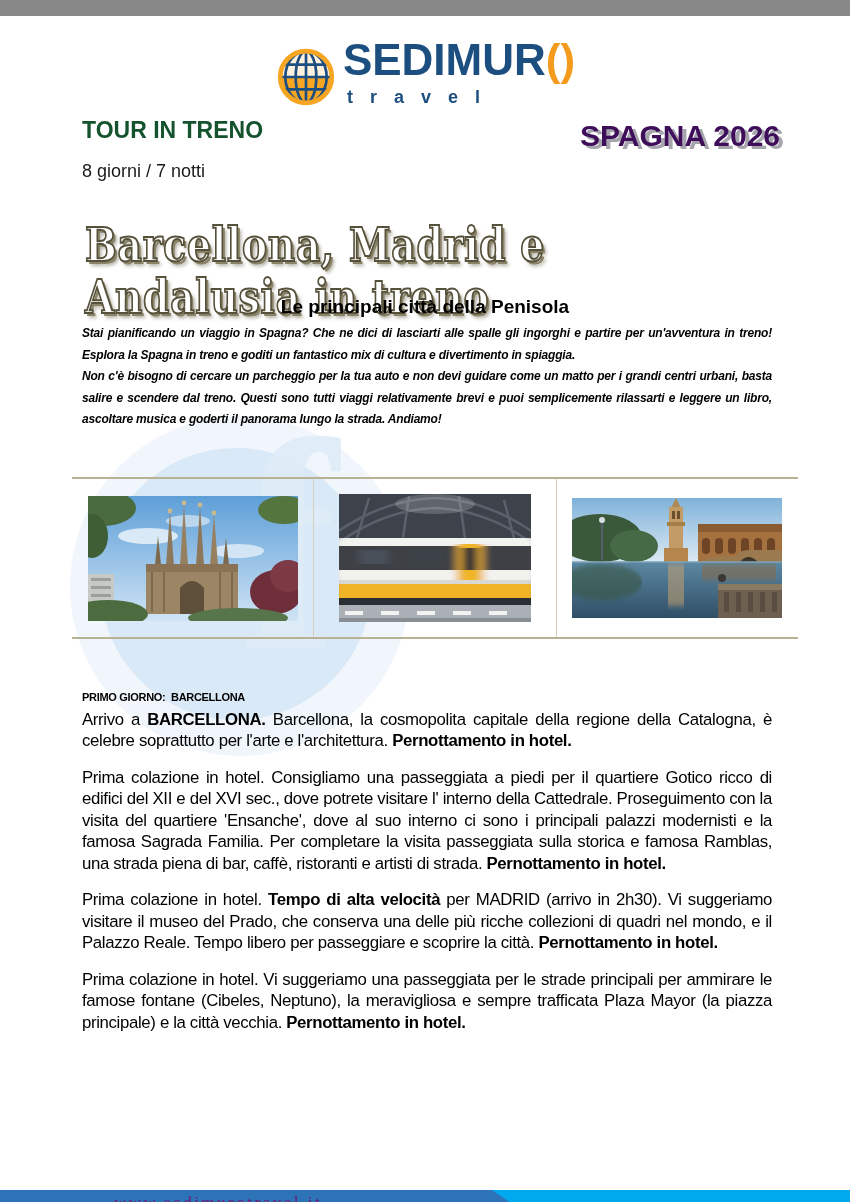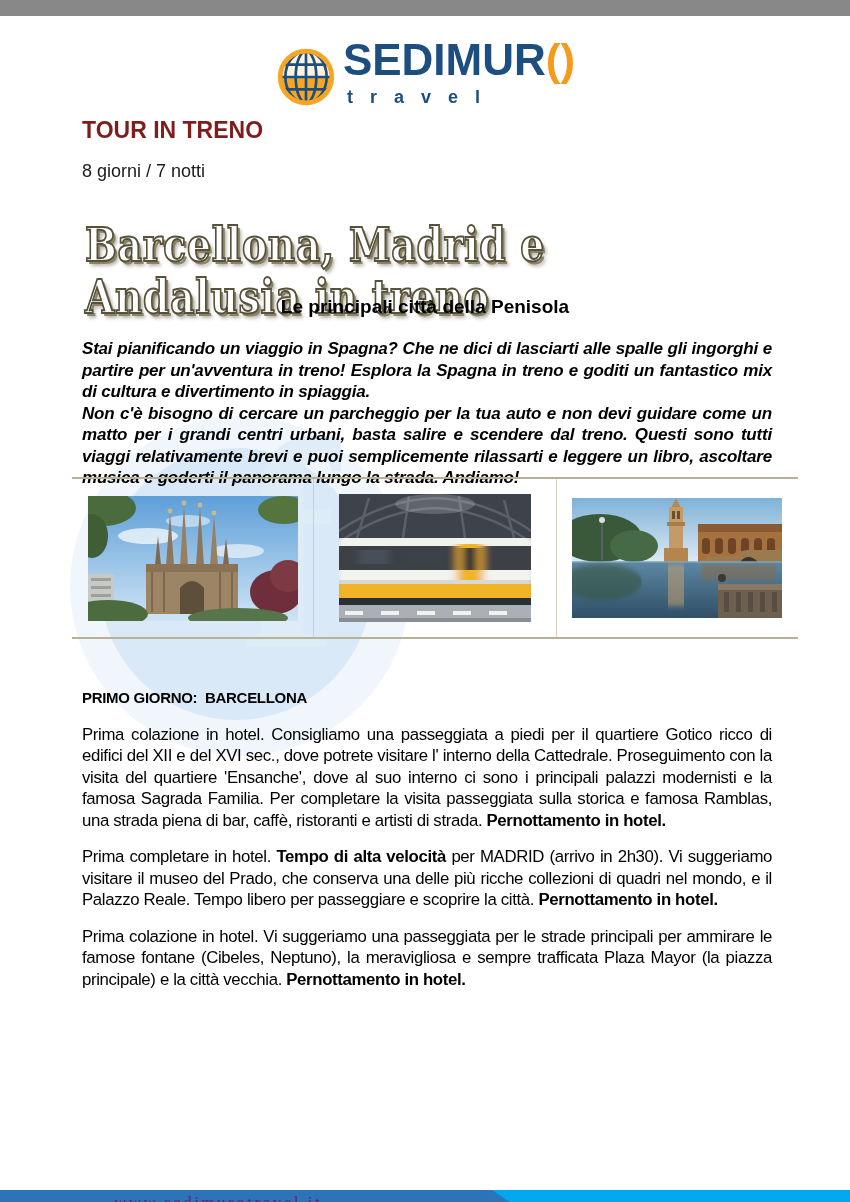--- a/index.html
+++ b/index.html
@@ -17,53 +17,53 @@
     font-weight:bold;font-size:300px;line-height:300px;color:rgba(222,236,248,0.95);}
   
   .logo{position:absolute;left:0;top:22px;width:850px;display:flex;justify-content:center;align-items:flex-start;}
   .logo-globe{width:62px;height:62px;margin-top:8px;margin-right:6px;}
   .logo-text{display:flex;flex-direction:column;align-items:flex-start;}
   .brand-line{font-size:44px;line-height:44px;font-weight:bold;color:#1d4e80;letter-spacing:0px;}
   .brand-o{color:#f49a1c;font-weight:bold;}
   .brand-sub{font-size:18px;line-height:27px;font-weight:bold;color:#1d4e80;
     letter-spacing:17px;margin-top:2px;margin-left:4px;}
   
-  .tour-type{position:absolute;left:82px;top:101px;font-size:23px;font-weight:bold;color:#7f1d1d;}
+  .tour-type{position:absolute;left:82px;top:101px;font-size:23px;font-weight:bold;color:#14532d;}
   .duration{position:absolute;left:82px;top:145px;font-size:18px;color:#1a1a1a;}
   .edition{position:absolute;left:560px;top:103px;width:240px;text-align:center;
     font-size:30px;font-weight:600;color:#3f0e5a;
     text-shadow:4px 3px 0 rgba(150,148,158,0.85);}
   
   .big-title{position:absolute;left:0;top:203px;width:850px;text-align:left;}
   .big-title span{
     display:inline-block;transform:scaleX(0.80);transform-origin:center;
     font-family:"DejaVu Serif","Liberation Serif",serif;font-weight:bold;
     font-size:47px;line-height:52px;color:#ffffff;letter-spacing:1px;
     -webkit-text-stroke:2px #56513a;
     text-shadow:3px 3px 0 #8a8368,5px 5px 4px rgba(90,85,60,0.45);}
   .subtitle{position:absolute;left:0;top:280px;width:850px;text-align:center;
     font-size:19px;font-weight:bold;color:#000;}
   
-  .intro{position:absolute;left:82px;top:322px;width:690px;
-    font-style:italic;font-weight:bold;font-size:17px;line-height:21.5px;
+  .intro{position:absolute;left:82px;top:307px;width:690px;
+    font-style:italic;font-weight:bold;font-size:12px;line-height:21.5px;
     letter-spacing:-0.2px;text-align:justify;color:#000;}
   .intro p{margin:0;}
   
   .rule{position:absolute;left:72px;width:726px;height:0;border-top:2px solid #b9b193;}
   .rule-top{top:461px;}
   .rule-bottom{top:621px;}
   .photo-row{position:absolute;left:72px;top:463px;width:726px;height:158px;
     display:flex;align-items:center;}
   .photo-col{flex:1;display:flex;justify-content:center;align-items:center;height:100%;}
   .photo-col + .photo-col{border-left:1px solid #d9cfb9;}
   .photo{display:block;}
   
   .itinerary{position:absolute;left:82px;top:671px;width:690px;}
   .day{margin:0 0 15px 0;}
-  .day h3{margin:0;font-size:15px;line-height:21.5px;font-weight:bold;color:#000;
+  .day h3{margin:0;font-size:11px;line-height:21.5px;font-weight:bold;color:#000;
     letter-spacing:-0.3px;white-space:pre-wrap;}
   .day p{margin:0;font-size:16.8px;line-height:21.5px;letter-spacing:-0.35px;
     text-align:justify;color:#000;}
   .day p .b{font-weight:bold;}
   
   .footer{position:absolute;left:0;bottom:0;width:850px;height:28px;background:#00a9ee;}
   .footer-dark{position:absolute;left:0;top:0;width:560px;height:28px;background:#2d73b8;
     clip-path:polygon(0 0,492px 0,533px 28px,0 28px);}
   .footer-url{position:absolute;left:114px;top:3px;
     font-family:"Liberation Serif",serif;font-size:17px;letter-spacing:2.5px;color:#701a75;}
@@ -97,20 +97,21 @@
       <circle cx="30" cy="30" r="25" fill="none" stroke="#f6a623" stroke-width="4.5"></circle>
     </svg>
     <div class="logo-text">
       <div class="brand-line"><span>SEDIMUR</span><span class="brand-o">()</span></div>
       <div class="brand-sub">travel</div>
     </div>
   </div>
 
   <div class="tour-type">TOUR IN TRENO</div>
   <div class="duration">8 giorni / 7 notti</div>
+  <div class="edition">SPAGNA 2026</div>
 
   <div class="big-title"><span>Barcellona, Madrid e Andalusia in treno</span></div>
   <div class="subtitle">Le principali città della Penisola</div>
 
   <div class="intro">
     <p>Stai pianificando un viaggio in Spagna? Che ne dici di lasciarti alle spalle gli ingorghi e partire per un'avventura in treno! Esplora la Spagna in treno e goditi un fantastico mix di cultura e divertimento in spiaggia.</p>
     <p>Non c'è bisogno di cercare un parcheggio per la tua auto e non devi guidare come un matto per i grandi centri urbani, basta salire e scendere dal treno. Questi sono tutti viaggi relativamente brevi e puoi semplicemente rilassarti e leggere un libro, ascoltare musica e goderti il panorama lungo la strada. Andiamo!</p>
   </div>
 
   <div class="rule rule-top"></div>
@@ -271,26 +272,27 @@
         </g>
         <circle cx="150" cy="80" r="4" fill="#3c3833"></circle>
       </svg>
     </div>
   </div>
   <div class="rule rule-bottom"></div>
 
   <div class="itinerary">
       <div class="day">
         <h3>PRIMO GIORNO:  BARCELLONA</h3>
+        <p><span>Arrivo a </span><span class="b">BARCELLONA.</span><span> Barcellona, la cosmopolita capitale della regione della Catalogna, è celebre soprattutto per l'arte e l'architettura. </span><span class="b">Pernottamento in hotel.</span></p>
       </div>
       <div class="day">
         <p><span>Prima colazione in hotel. Consigliamo una passeggiata a piedi per il quartiere Gotico ricco di edifici del XII e del XVI sec., dove potrete visitare l' interno della Cattedrale. Proseguimento con la visita del quartiere 'Ensanche', dove al suo interno ci sono i principali palazzi modernisti e la famosa Sagrada Familia. Per completare la visita passeggiata sulla storica e famosa Ramblas, una strada piena di bar, caffè, ristoranti e artisti di strada. </span><span class="b">Pernottamento in hotel.</span></p>
       </div>
       <div class="day">
-        <p><span>Prima completare in hotel. </span><span class="b">Tempo di alta velocità</span><span> per MADRID (arrivo in 2h30). Vi suggeriamo visitare il museo del Prado, che conserva una delle più ricche collezioni di quadri nel mondo, e il Palazzo Reale. Tempo libero per passeggiare e scoprire la città. </span><span class="b">Pernottamento in hotel.</span></p>
+        <p><span>Prima colazione in hotel. </span><span class="b">Tempo di alta velocità</span><span> per MADRID (arrivo in 2h30). Vi suggeriamo visitare il museo del Prado, che conserva una delle più ricche collezioni di quadri nel mondo, e il Palazzo Reale. Tempo libero per passeggiare e scoprire la città. </span><span class="b">Pernottamento in hotel.</span></p>
       </div>
       <div class="day">
         <p><span>Prima colazione in hotel. Vi suggeriamo una passeggiata per le strade principali per ammirare le famose fontane (Cibeles, Neptuno), la meravigliosa e sempre trafficata Plaza Mayor (la piazza principale) e la città vecchia. </span><span class="b">Pernottamento in hotel.</span></p>
       </div>
     </div>
 
   <div class="footer">
     <div class="footer-dark"></div>
     <div class="footer-url">www.sedimurotravel.it</div>
   </div>

